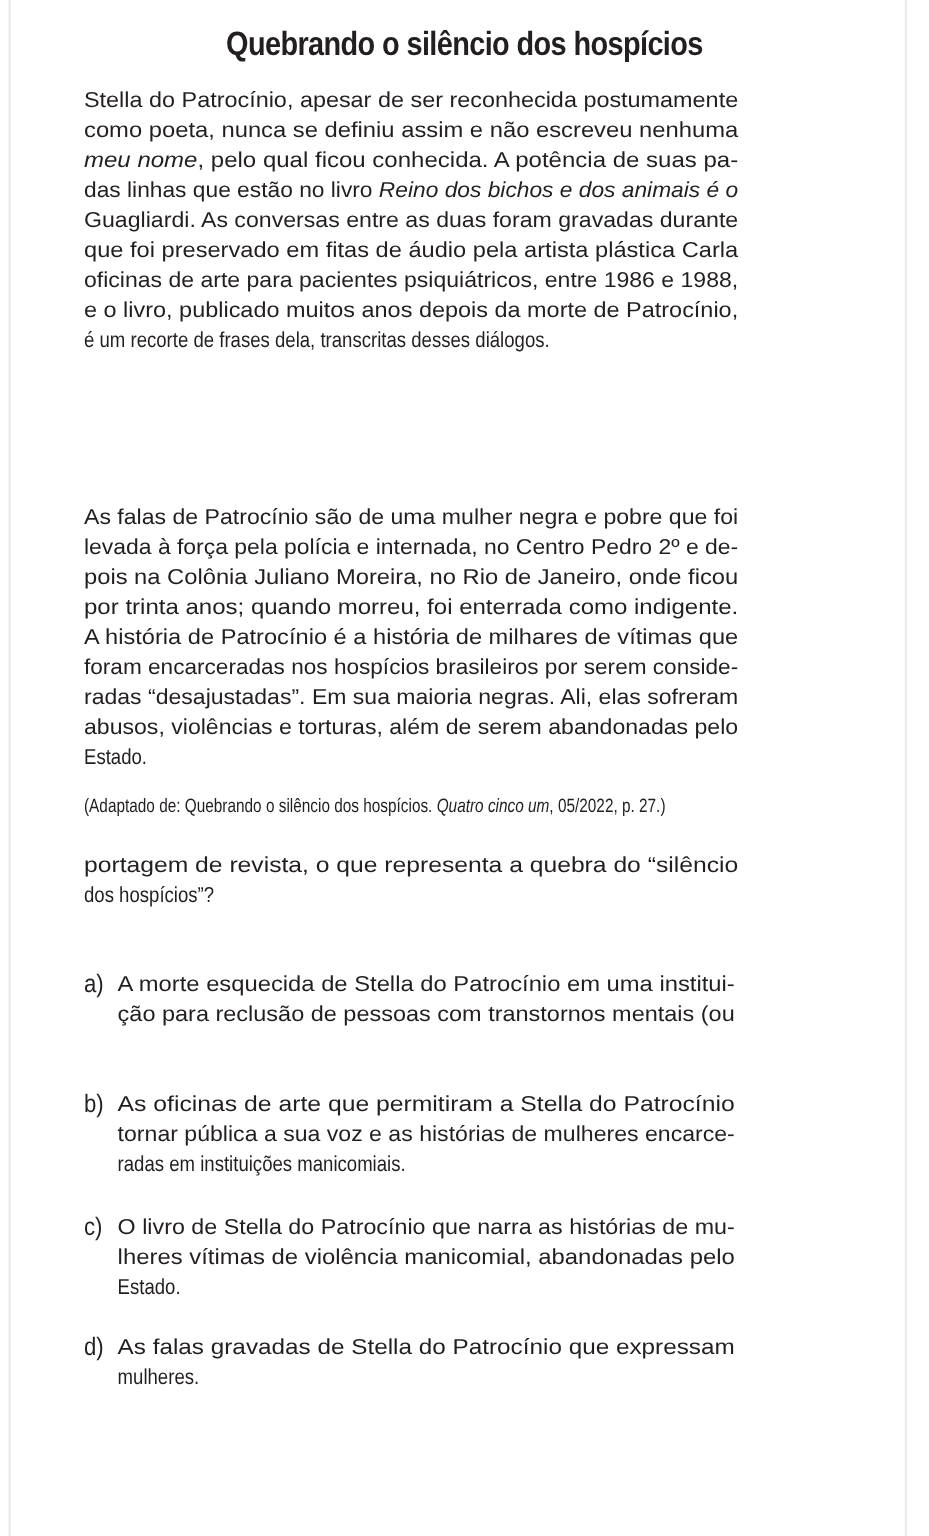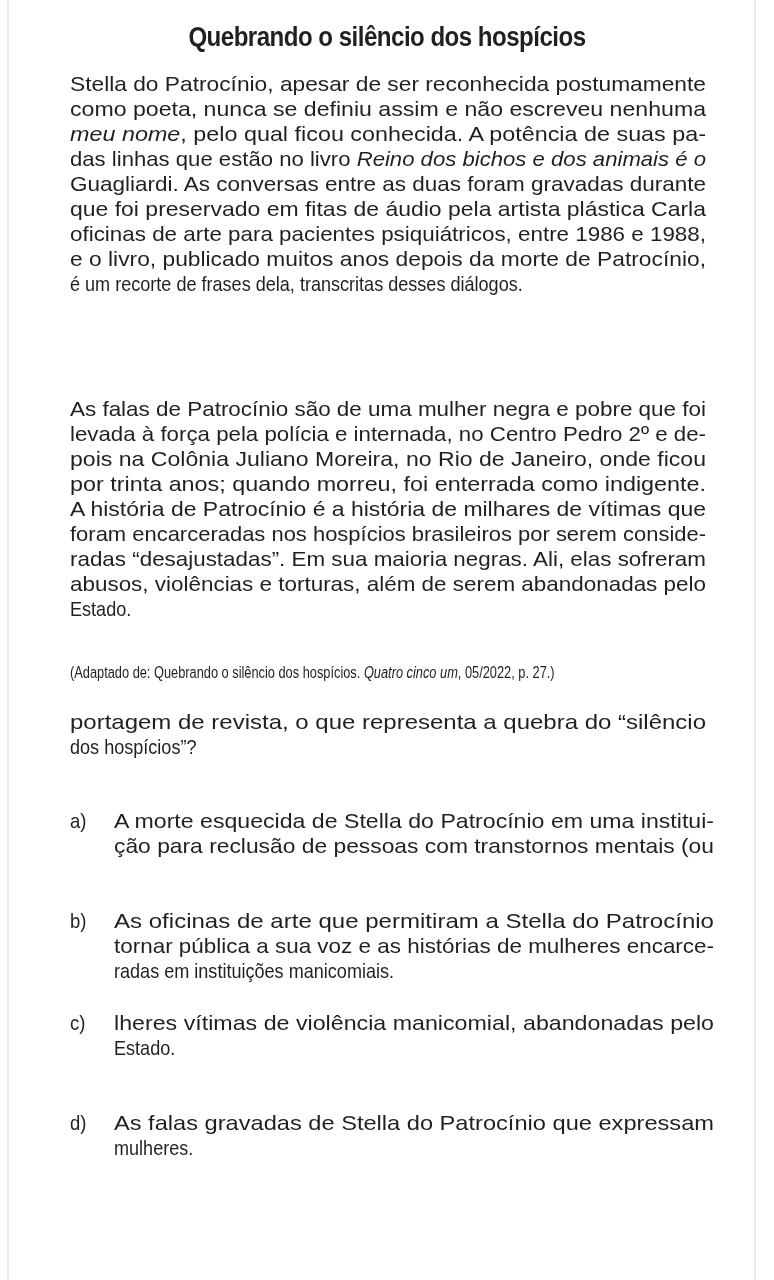--- a/index.html
+++ b/index.html
@@ -1,48 +1,48 @@
 <!DOCTYPE html>
 <html><head>
 <meta charset="utf-8">
 <style>
   html, body { margin: 0; padding: 0; background: #ffffff; }
   body { width: 774px; height: 1280px; position: relative; overflow: hidden; font-family: "Liberation Sans", sans-serif; color: #231f20; }
   .frame-left { position: absolute; left: 7px; top: 0; width: 2px; height: 1280px; background: #ececec; }
   .frame-right { position: absolute; left: 754px; top: 0; width: 2px; height: 1280px; background: #ececec; }
   .title { position: absolute; left: 0; width: 774px; top: 20px; text-align: center; font-weight: bold; font-size: 28px; line-height: 34px; letter-spacing: -0.6px; transform: scaleX(0.86); transform-origin: 387px 0; }
   .block { position: absolute; left: 70px; width: 636px; }
-  .line { height: 25px; line-height: 25px; font-size: 21px; white-space: nowrap; overflow: visible; }
+  .line { height: 25px; line-height: 25px; font-size: 18px; white-space: nowrap; overflow: visible; }
   .line span.inner { display: inline-block; transform-origin: 0 0; }
   .ital { font-style: italic; }
   .citation { position: absolute; left: 70px; top: 663px; font-size: 16px; line-height: 20px; white-space: nowrap; transform: scaleX(0.80); transform-origin: 0 0; }
   .option { position: absolute; left: 70px; width: 636px; }
   .opt-letter { position: absolute; left: 0; top: 0; font-size: 21px; line-height: 25px; transform: scaleX(0.88); transform-origin: 0 0; }
-  .opt-body { position: absolute; left: 44px; width: 600px; }
+  .opt-body { position: absolute; left: 28px; width: 600px; }
 </style>
 </head>
 <body>
 
 <div class="frame-left"></div>
 <div class="frame-right"></div>
 
 <h1 class="title" style="margin:0;">Quebrando o silêncio dos hospícios</h1>
 
 <div class="block" id="para0" style="top:71px;">
     <div class="line"><span class="inner" style="transform: scaleX(1.0831);"><span>Stella do Patrocínio, apesar de ser reconhecida postumamente</span></span></div>
     <div class="line"><span class="inner" style="transform: scaleX(1.1006);"><span>como poeta, nunca se definiu assim e não escreveu nenhuma</span></span></div>
     <div class="line"><span class="inner" style="transform: scaleX(1.1118);"><span class="ital">meu nome</span><span>, pelo qual ficou conhecida.  A potência de suas pa-</span></span></div>
     <div class="line"><span class="inner" style="transform: scaleX(1.0538);"><span>das linhas que estão no livro </span><span class="ital">Reino dos bichos e dos animais é o</span></span></div>
     <div class="line"><span class="inner" style="transform: scaleX(1.0704);"><span>Guagliardi. As conversas entre as duas foram gravadas durante</span></span></div>
     <div class="line"><span class="inner" style="transform: scaleX(1.094);"><span>que foi preservado em fitas de áudio pela artista plástica Carla</span></span></div>
     <div class="line"><span class="inner" style="transform: scaleX(1.0661);"><span>oficinas de arte para pacientes psiquiátricos, entre 1986 e 1988,</span></span></div>
     <div class="line"><span class="inner" style="transform: scaleX(1.0853);"><span>e o livro, publicado muitos anos depois da morte de Patrocínio,</span></span></div>
     <div class="line"><span class="inner" style="transform: scaleX(0.86);"><span>é um recorte de frases dela, transcritas desses diálogos.</span></span></div>
   </div>
-<div class="block" id="para1" style="top:396px;">
+<div class="block" id="para1" style="top:419px;">
     <div class="line"><span class="inner" style="transform: scaleX(1.0682);"><span>As falas de Patrocínio são de uma mulher negra e pobre que foi</span></span></div>
     <div class="line"><span class="inner" style="transform: scaleX(1.0608);"><span>levada à força pela polícia e internada, no Centro Pedro 2º e de-</span></span></div>
     <div class="line"><span class="inner" style="transform: scaleX(1.0984);"><span>pois na Colônia Juliano Moreira, no Rio de Janeiro, onde ficou</span></span></div>
     <div class="line"><span class="inner" style="transform: scaleX(1.1119);"><span>por trinta anos; quando morreu, foi enterrada como indigente.</span></span></div>
     <div class="line"><span class="inner" style="transform: scaleX(1.0941);"><span>A história de Patrocínio é a história de milhares de vítimas que</span></span></div>
     <div class="line"><span class="inner" style="transform: scaleX(1.0459);"><span>foram encarceradas nos hospícios brasileiros por serem conside-</span></span></div>
     <div class="line"><span class="inner" style="transform: scaleX(1.0663);"><span>radas “desajustadas”. Em sua maioria negras. Ali, elas sofreram</span></span></div>
     <div class="line"><span class="inner" style="transform: scaleX(1.0682);"><span>abusos, violências e torturas, além de serem abandonadas pelo</span></span></div>
     <div class="line"><span class="inner" style="transform: scaleX(0.86);"><span>Estado.</span></span></div>
   </div>
@@ -65,20 +65,21 @@
   <span class="opt-letter">b)</span>
   <div class="opt-body">
       <div class="line"><span class="inner" style="transform: scaleX(1.1448);"><span>As oficinas de arte que permitiram a Stella do Patrocínio</span></span></div>
       <div class="line"><span class="inner" style="transform: scaleX(1.0687);"><span>tornar pública a sua voz e as histórias de mulheres encarce-</span></span></div>
       <div class="line"><span class="inner" style="transform: scaleX(0.86);"><span>radas em instituições manicomiais.</span></span></div>
     </div>
 </div>
 <div class="option" style="top:1010px;">
   <span class="opt-letter">c)</span>
   <div class="opt-body">
+      <div class="line"><span class="inner" style="transform: scaleX(1.0776);"><span>O livro de Stella do Patrocínio que narra as histórias de mu-</span></span></div>
       <div class="line"><span class="inner" style="transform: scaleX(1.1054);"><span>lheres vítimas de violência manicomial, abandonadas pelo</span></span></div>
       <div class="line"><span class="inner" style="transform: scaleX(0.86);"><span>Estado.</span></span></div>
     </div>
 </div>
 <div class="option" style="top:1110px;">
   <span class="opt-letter">d)</span>
   <div class="opt-body">
       <div class="line"><span class="inner" style="transform: scaleX(1.1247);"><span>As falas gravadas de Stella do Patrocínio que expressam</span></span></div>
       <div class="line"><span class="inner" style="transform: scaleX(0.86);"><span>mulheres.</span></span></div>
     </div>

